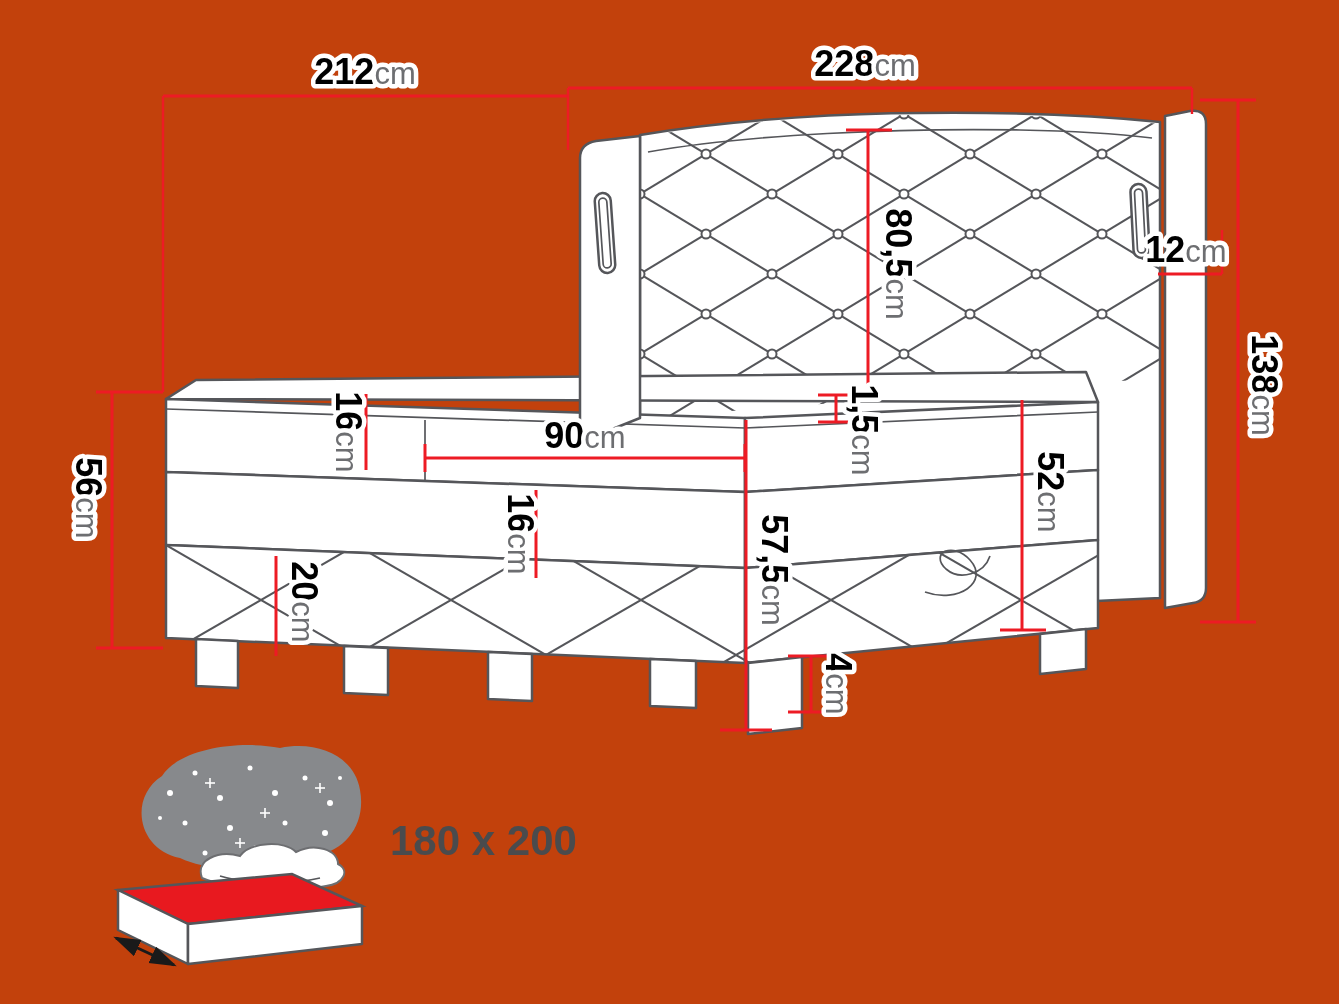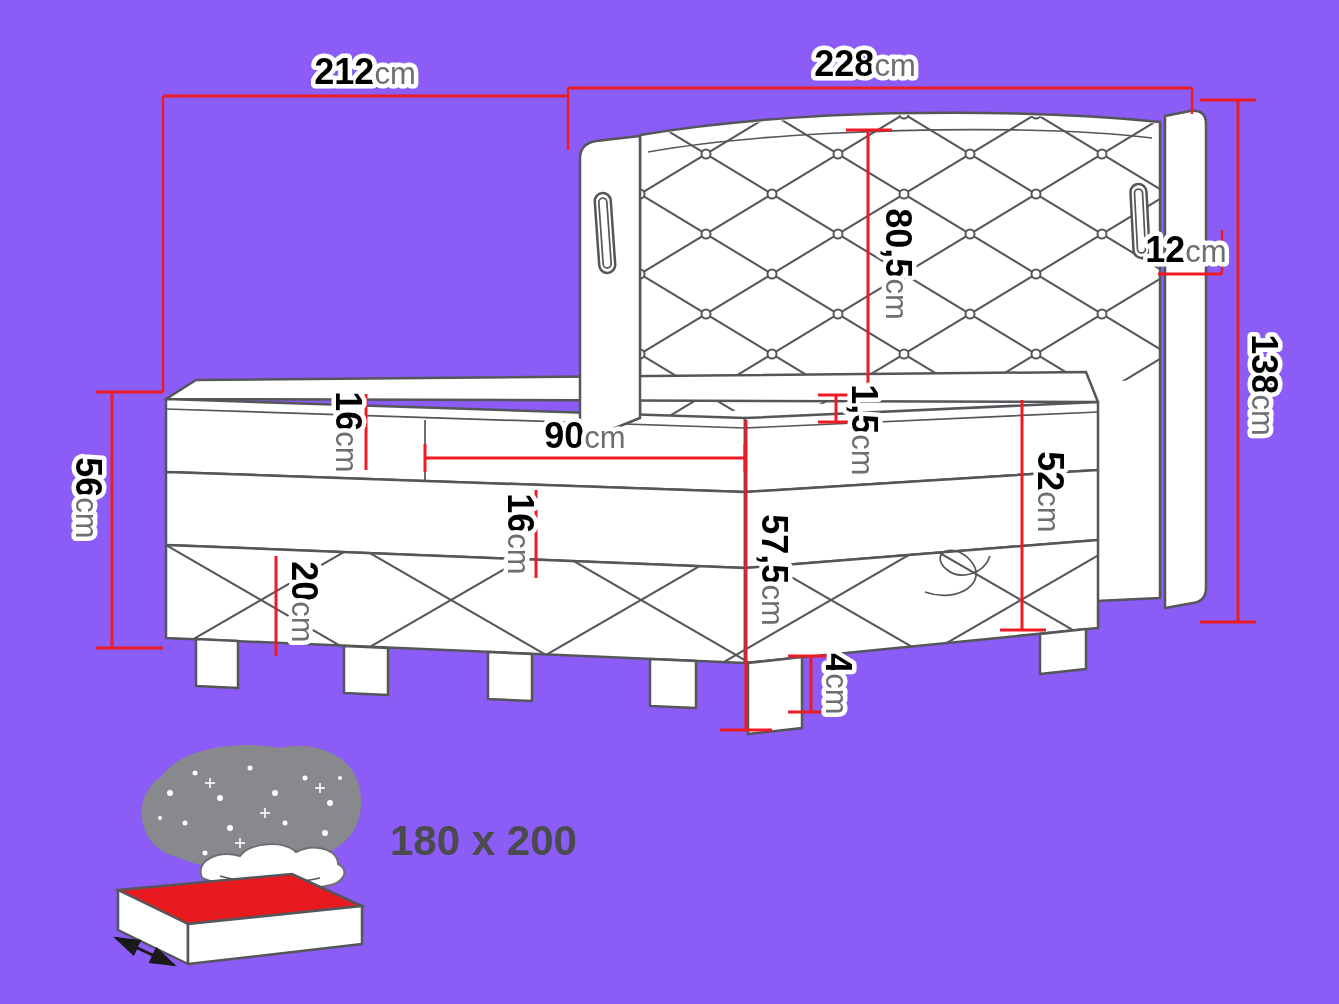--- a/index.html
+++ b/index.html
@@ -1,16 +1,16 @@
 <!DOCTYPE html>
 <html style="--dimension-red: #ed1b24; --line-gray: #55565a; --label-black: #000000; --unit-gray: #6d6e71; --icon-gray: #87898c; --icon-red: #e8191f; --size-label-gray: #4a4b4d;"><head>
 <meta charset="utf-8">
 <style>
   html,body{margin:0;padding:0;background:#ffffff;}
-  .stage{width:1339px;height:1004px;position:relative;background:#8b5cf6;overflow:hidden;}
+  .stage{width:1339px;height:1004px;position:relative;background:#c2410c;overflow:hidden;}
   svg{display:block;}
   .red-line{stroke:var(--dimension-red,#ed1b24);stroke-width:3;fill:none;}
   .red-thin{stroke:var(--dimension-red,#ed1b24);stroke-width:2.4;fill:none;}
   .outline{stroke:var(--line-gray,#55565a);stroke-width:2.5;fill:#ffffff;stroke-linejoin:round;}
   .outline-thin{stroke:var(--line-gray,#55565a);stroke-width:1.7;fill:none;}
   text.dim{font-family:"Liberation Sans",sans-serif;font-size:36px;font-weight:700;
            paint-order:stroke;stroke:#ffffff;stroke-width:9px;stroke-linejoin:round;}
   text.dim tspan.num{fill:var(--label-black,#000000);}
   text.dim tspan.unit{fill:var(--unit-gray,#6d6e71);font-weight:400;font-size:31px;}
   text.size{font-family:"Liberation Sans",sans-serif;font-size:42px;font-weight:700;

